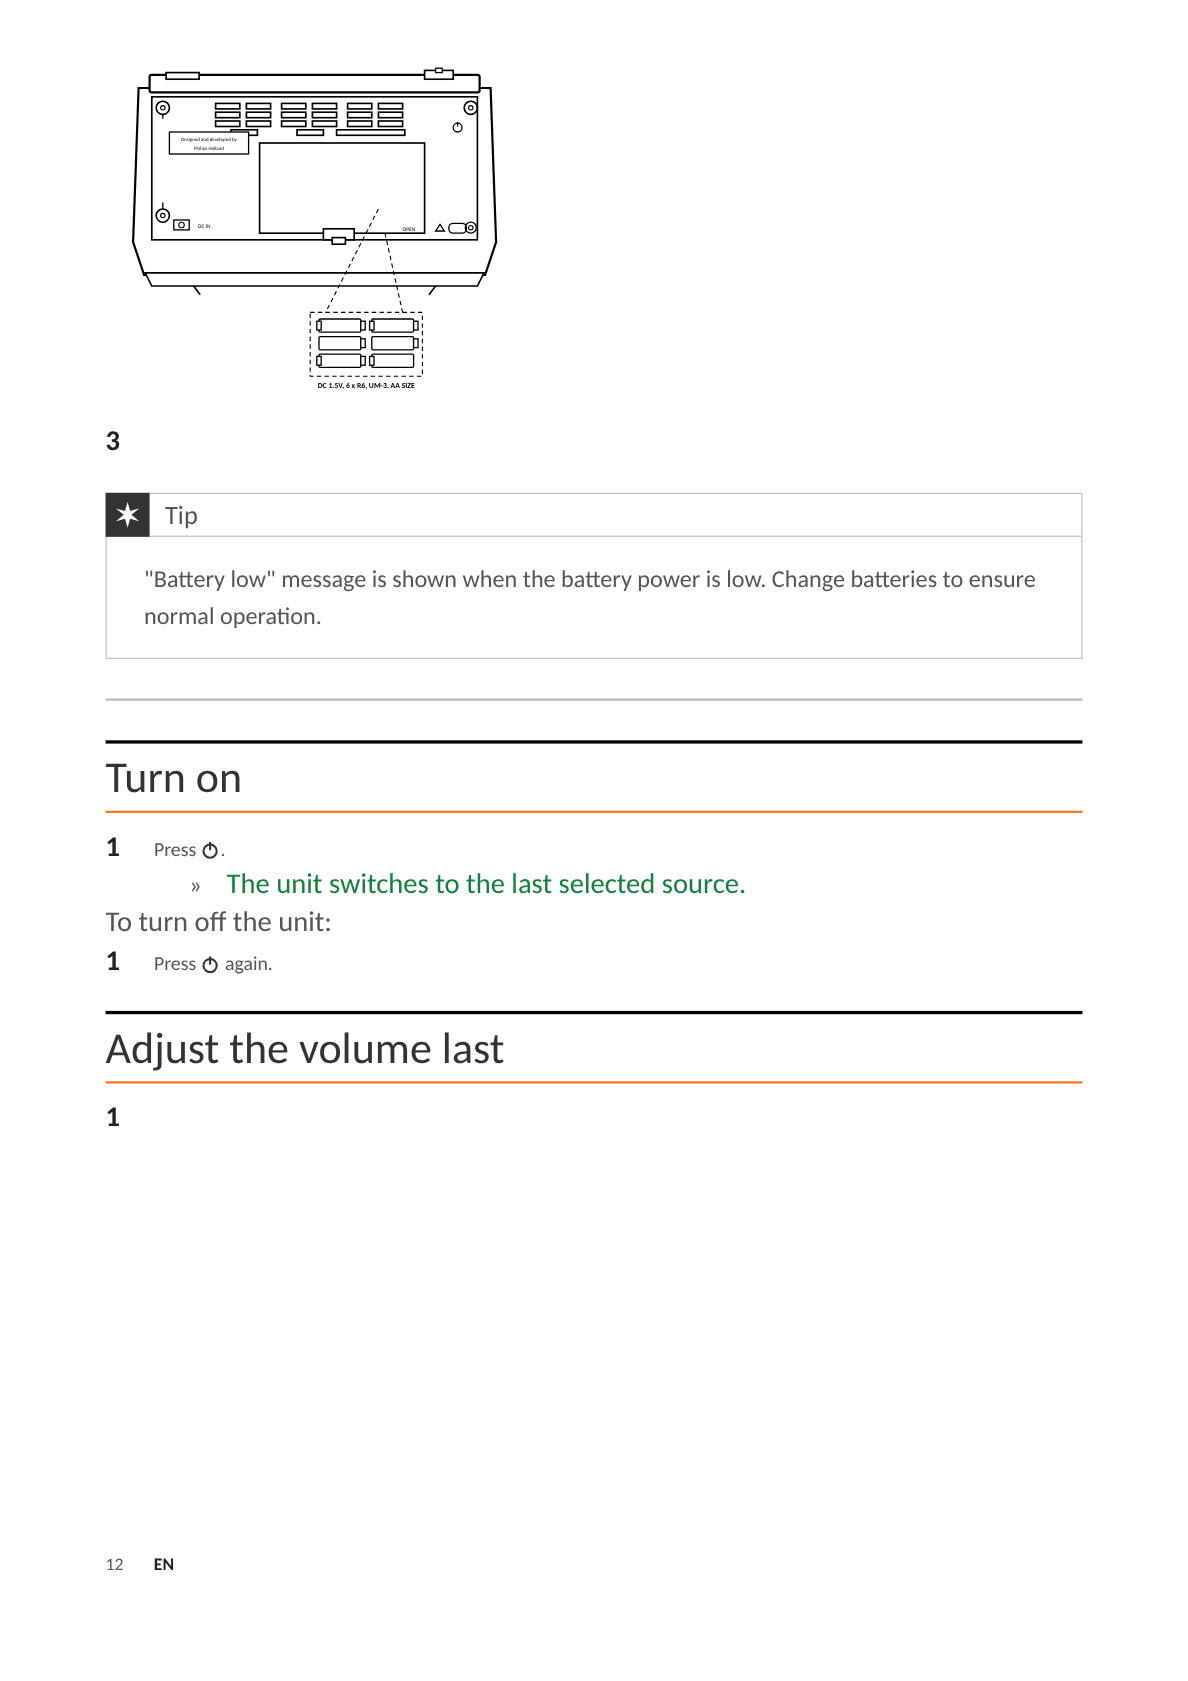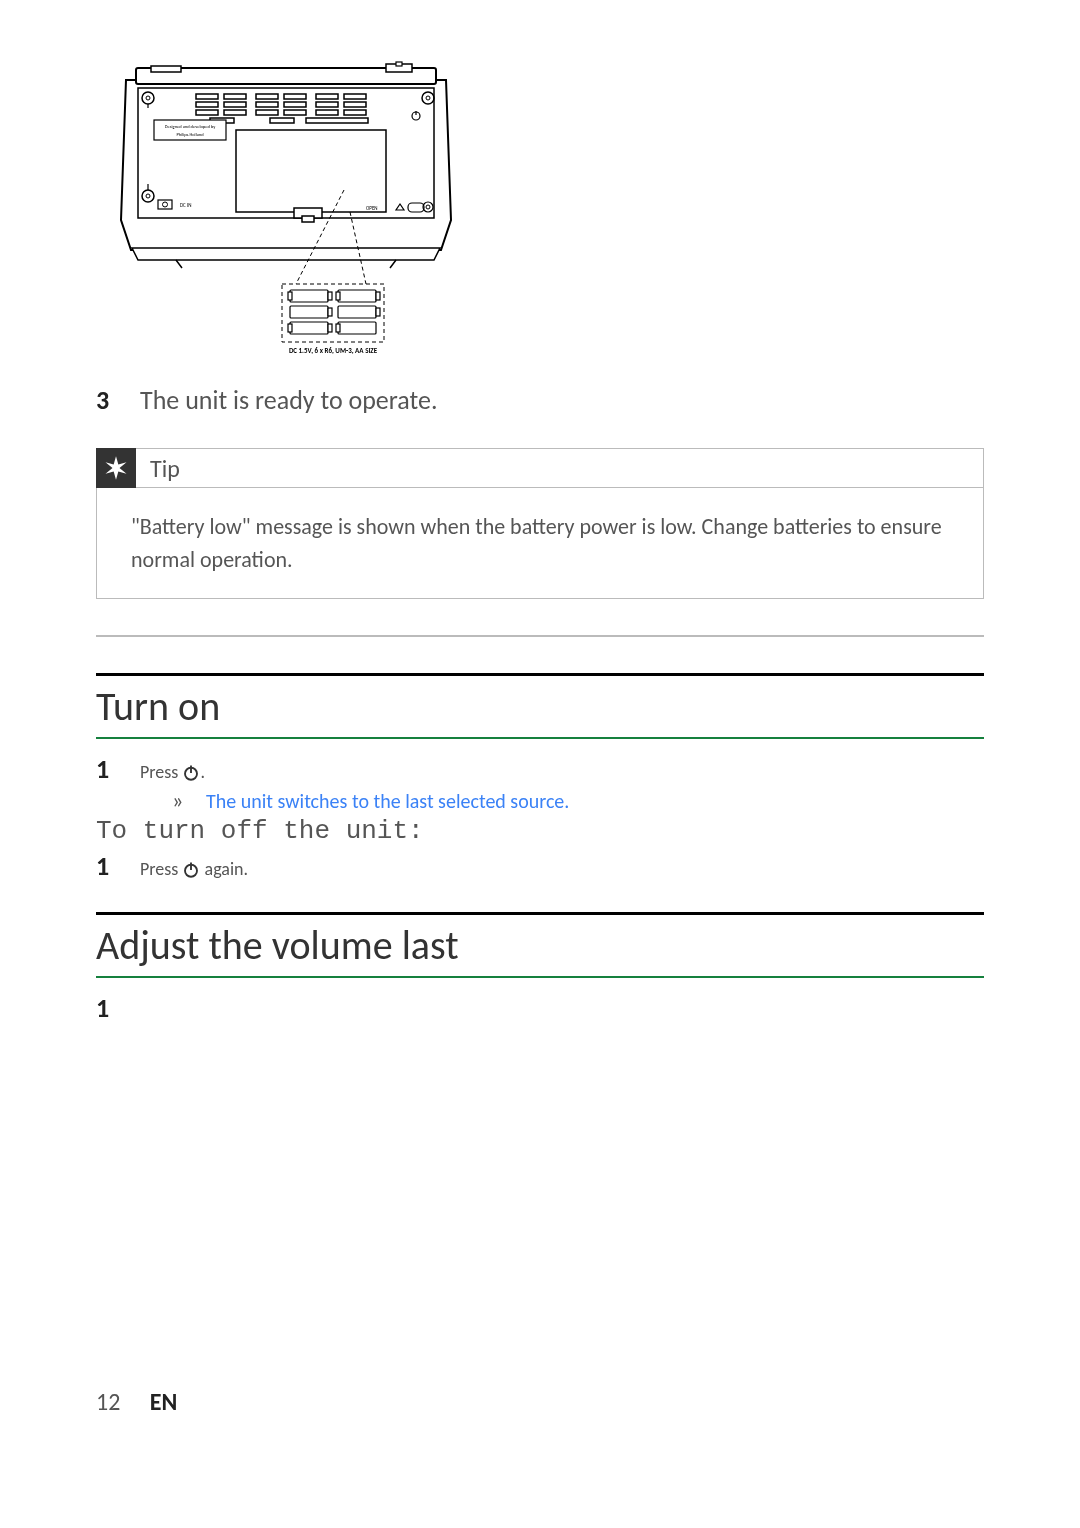--- a/index.html
+++ b/index.html
@@ -79,21 +79,21 @@
   }
   .section-divider {
     border-top: 3px solid #000;
     margin-top: 30px;
   }
   .section-heading {
     font-size: 40px;
     color: #333;
     font-weight: 400;
     padding: 6px 0 6px 0;
-    border-bottom: 2px solid #15803d;
+    border-bottom: 2px solid #f97316;
     margin-bottom: 14px;
   }
   .proc-row {
     display: flex;
     align-items: baseline;
     margin-bottom: 2px;
   }
   .proc-num {
     font-weight: bold;
     font-size: 26px;
@@ -112,44 +112,43 @@
     margin-left: 76px;
     margin-bottom: 2px;
   }
   .sub-marker {
     font-size: 22px;
     width: 34px;
     flex-shrink: 0;
     color: #555;
   }
   .sub-text {
-    font-size: 20px;
-    color: #3b82f6;
+    font-size: 26px;
+    color: #15803d;
     font-weight: 300;
   }
   .plain-text {
     font-size: 26px;
     color: #555;
     font-weight: 300;
     margin-bottom: 4px;
-    font-family: Liberation Mono, monospace;
   }
   .bold-inline {
     font-weight: bold;
     color: #333;
   }
   .power-icon {
     display: inline-block;
     vertical-align: middle;
   }
   .footer {
     position: absolute;
     left: 96px;
-    bottom: 112px;
-    font-size: 24px;
+    bottom: 96px;
+    font-size: 16px;
     color: #555;
   }
   .footer-lang {
     font-weight: bold;
     color: #222;
     margin-left: 24px;
   }
 </style>
 </head>
 <body>
@@ -251,21 +250,20 @@
         <rect x="222" y="264" width="4" height="8"></rect>
     <rect x="232" y="262" width="38" height="12" rx="1"></rect>
         <rect x="230" y="264" width="4" height="8"></rect>
   </g>
   <text x="227" y="293" font-size="7" font-weight="bold" text-anchor="middle" fill="#000">DC 1.5V, 6 x R6, UM-3, AA SIZE</text>
 </svg>
 </div>
 
 <div class="step-row">
   <div class="step-num">3</div>
-  <div class="step-text">The unit is ready to operate.</div>
 </div>
 
 <div class="callout">
   <div class="callout-header">
     <div class="callout-icon-box">
       <svg width="28" height="28" viewBox="0 0 24 24">
         <g fill="#fff">
           <path d="M12 2 L14 9 L21 7 L15 12 L21 17 L14 15 L12 22 L10 15 L3 17 L9 12 L3 7 L10 9 Z"></path>
         </g>
       </svg>

